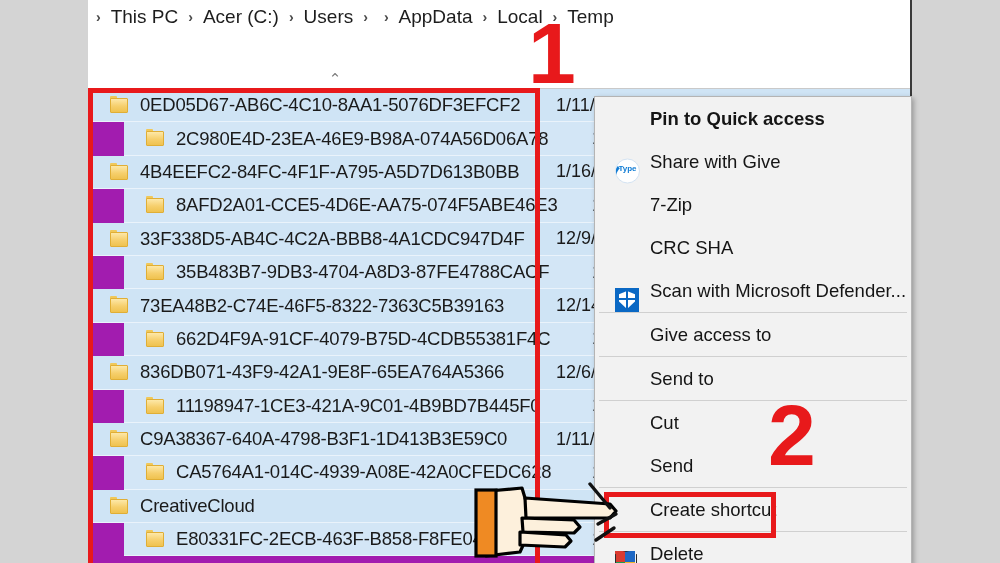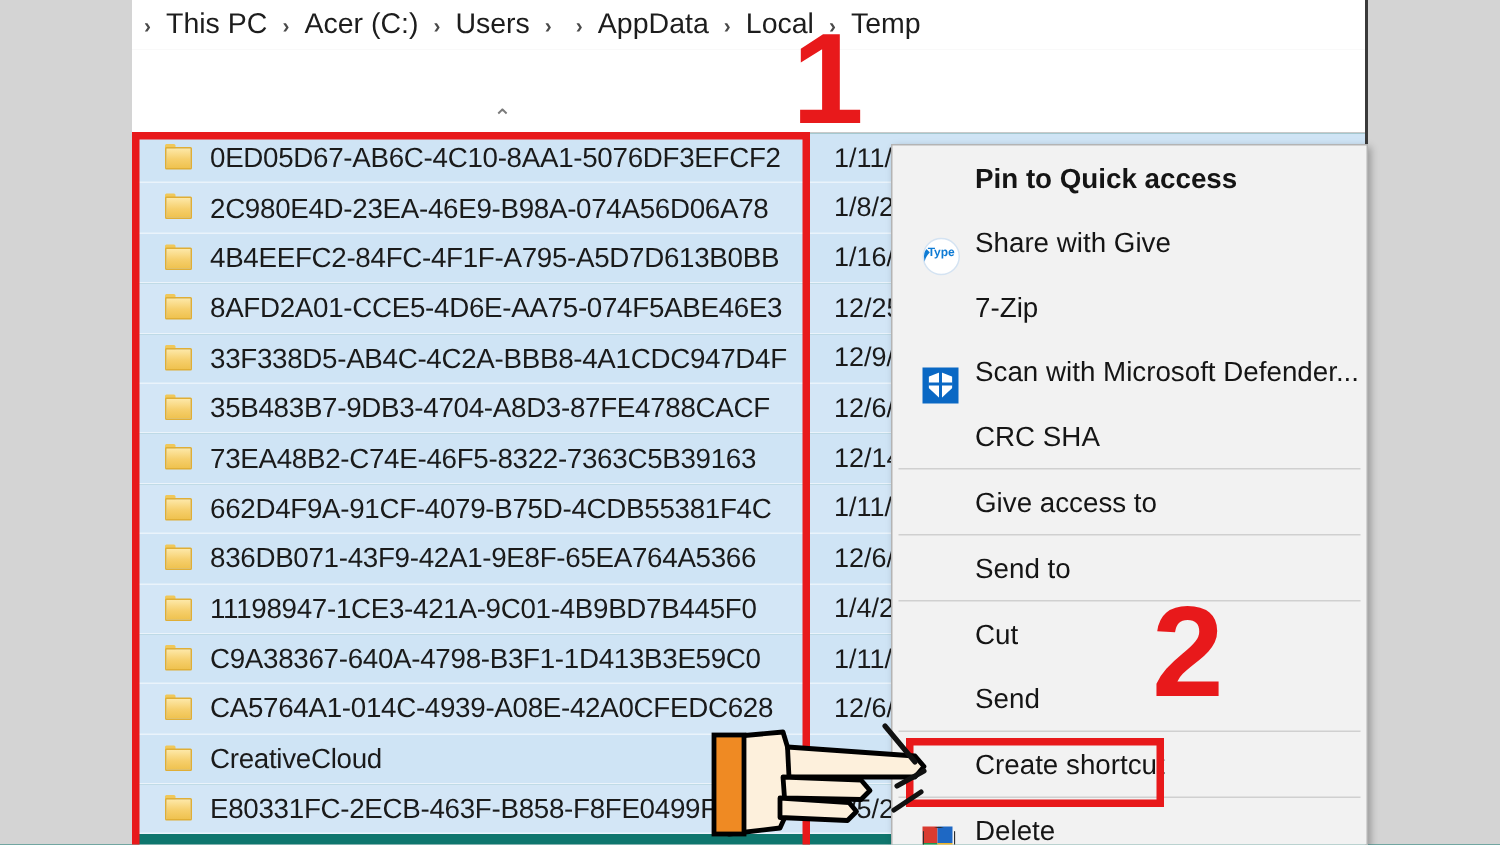--- a/index.html
+++ b/index.html
@@ -52,29 +52,29 @@
     position:absolute;top:54px;
     font-size:18px;color:#2b2b2b;
   }
   .col-name{left:13px;}
   .col-date{left:468px;}
   .col-type{left:716px;}
 
   
   .filelist{
     position:absolute;left:0;top:89px;width:100%;bottom:0;
-    background:#0f766e;
+    background:#a21caf;
   }
   .frow{
     position:relative;height:32.4px;
     background:#cfe4f5;
     border-bottom:1px solid #eaf3fb;
     display:flex;align-items:center;
   }
-  .frow.alt{background:#d3e6f6;}
+  .frow.alt{background:#d3e6f6;margin-left:36px;}
   .ficon{
     position:absolute;left:22px;top:7px;
     width:17px;height:15px;
   }
   .ficon .tab{
     position:absolute;left:0;top:0;width:7px;height:3px;
     background:#f0c85a;border-radius:1px 1px 0 0;
   }
   .ficon .body{
     position:absolute;left:0;top:2px;width:16px;height:13px;
@@ -347,29 +347,29 @@
       <div class="mitem">
         <div class="micon ic-zalo">
           <div class="zt">Type</div>
         </div>
         <span class="mlabel">Share with Give</span>
       </div>
       <div class="mitem">
         <span class="mlabel">7-Zip</span>
       </div>
       <div class="mitem">
+        <span class="mlabel">CRC SHA</span>
+      </div>
+      <div class="mitem">
         <div class="micon ic-def">
           <div class="sh"></div>
           <div class="cx"></div>
           <div class="cy"></div>
         </div>
         <span class="mlabel">Scan with Microsoft Defender...</span>
-      </div>
-      <div class="mitem">
-        <span class="mlabel">CRC SHA</span>
       </div>
       <div class="msep"></div>
       <div class="mitem">
         <span class="mlabel">Give access to</span>
       </div>
       <div class="msep"></div>
       <div class="mitem">
         <span class="mlabel">Send to</span>
       </div>
       <div class="msep"></div>

